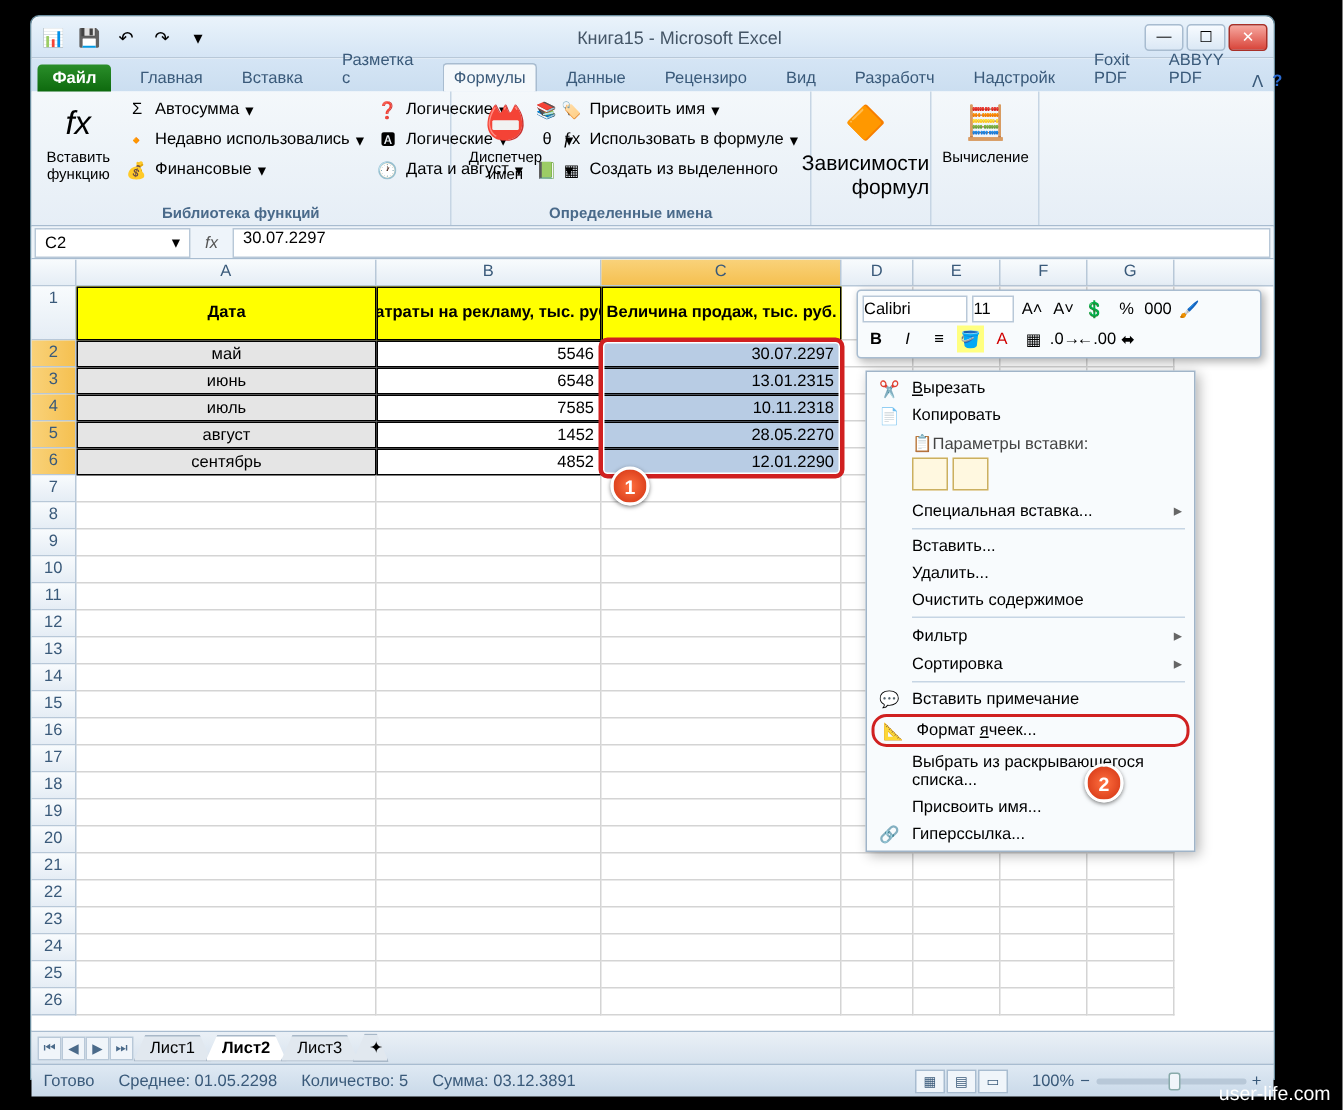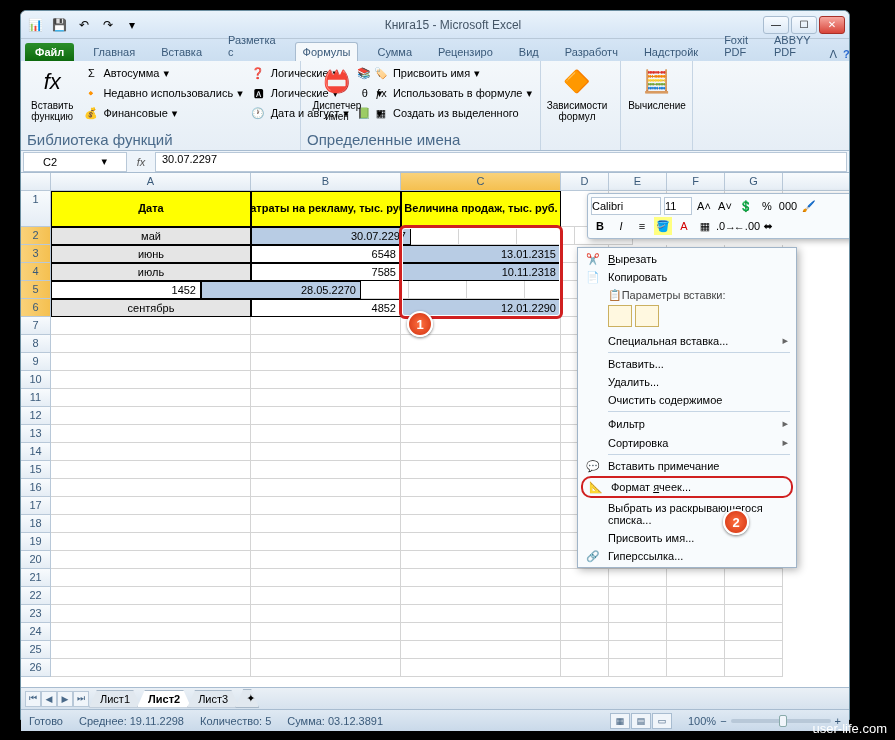--- a/index.html
+++ b/index.html
@@ -13,28 +13,28 @@
 .wincontrols .wc { width: 26px; height: 18px; background: linear-gradient(#f7fbff,#dbe8f5); border: 1px solid #a8bcd0; border-radius: 3px; display: flex; align-items: center; justify-content: center; font-size: 10px; }
 .wincontrols .wc.close { background: linear-gradient(#f7a8a0,#d8453a); color: #fff; border-color: #a83028; }
 .ribbon-tabs { height: 22px; display: flex; align-items: end; padding-left: 4px; background: linear-gradient(#d5e5f5,#cbdef0); font-size: 11px; gap: 12px; }
 .ribbon-tabs .filetab { background: linear-gradient(#2a8e2a,#0e6a0e); color: #fff; padding: 3px 10px; border-radius: 3px 3px 0 0; font-weight: bold; }
 .ribbon-tabs .tab { padding: 3px 7px; color: #3a5a7a; cursor: default; }
 .ribbon-tabs .tab.active { background: #f4f8fb; border: 1px solid #a8bcd0; border-bottom: none; border-radius: 3px 3px 0 0; }
 .ribbon-tabs .righticons { margin-left: auto; display: flex; gap: 6px; padding-right: 8px; color: #3a5a7a; font-size: 11px; }
 .ribbon { height: 90px; background: linear-gradient(#f4f8fb,#e6eef6); border-bottom: 1px solid #a8bcd0; display: flex; font-size: 11px; }
 .ribbon .group { border-right: 1px solid #c6d5e4; padding: 3px 6px 2px; display: flex; flex-direction: column; }
 .ribbon .group .body { flex: 1; display: flex; align-items: flex-start; gap: 4px; }
-.ribbon .group .label { text-align: left; color: #4a6a8a; font-size: 15px; padding-top: 2px; }
+.ribbon .group .label { text-align: center; color: #4a6a8a; font-size: 10px; padding-top: 2px; font-weight: bold; }
 .bigbtn { display: flex; flex-direction: column; align-items: center; gap: 2px; padding: 2px 4px; width: 60px; }
 .bigbtn .bicon { width: 32px; height: 32px; display: flex; align-items: center; justify-content: center; font-size: 22px; }
 .smlist { display: flex; flex-direction: column; gap: 2px; }
 .smitem { display: flex; align-items: center; gap: 4px; padding: 1px 2px; white-space: nowrap; }
 .smitem .sicon { width: 16px; height: 16px; display: inline-flex; align-items: center; justify-content: center; }
 .namebar { height: 22px; border-bottom: 1px solid #a8bcd0; display: flex; align-items: center; font-size: 11px; background: #eef4fa; }
-.namebox { width: 104px; border-right: 1px solid #a8bcd0; padding: 0 19px; display: flex; align-items: center; justify-content: space-between; background: #fff; height: 20px; margin: 1px 2px; border: 1px solid #b8c8d8; }
+.namebox { width: 104px; border-right: 1px solid #a8bcd0; padding: 0 6px; display: flex; align-items: center; justify-content: space-between; background: #fff; height: 20px; margin: 1px 2px; border: 1px solid #b8c8d8; }
 .fxbtn { width: 24px; display: flex; justify-content: center; font-style: italic; color: #555; }
 .fbar { flex: 1; padding: 0 6px; background: #fff; height: 20px; margin: 1px 2px; border: 1px solid #b8c8d8; }
 .grid-wrap { position: relative; height: 514px; overflow: hidden; background: #fff; }
 .colheads { display: flex; height: 18px; background: linear-gradient(#f8fbfd,#e5edf5); border-bottom: 1px solid #b8c8d8; font-size: 11px; }
 .corner { width: 30px; border-right: 1px solid #b8c8d8; }
 .ch { border-right: 1px solid #b8c8d8; text-align: center; padding-top: 2px; color: #3a5a7a; }
 .rows { font-size: 11px; }
 .row { display: flex; height: 18px; }
 .rh { width: 30px; background: linear-gradient(#f8fbfd,#e5edf5); border-right: 1px solid #b8c8d8; border-bottom: 1px solid #b8c8d8; text-align: center; padding-top: 2px; color: #3a5a7a; }
 .rh.sel { background: linear-gradient(to right,#f9d27a,#f5c050); }
@@ -95,21 +95,21 @@
       <div class="wc close">✕</div>
     </div>
   </div>
 
   <div class="ribbon-tabs">
     <div class="filetab">Файл</div>
     <div class="tab">Главная</div>
     <div class="tab">Вставка</div>
     <div class="tab">Разметка с</div>
     <div class="tab active">Формулы</div>
-    <div class="tab">Сумма</div>
+    <div class="tab">Данные</div>
     <div class="tab">Рецензиро</div>
     <div class="tab">Вид</div>
     <div class="tab">Разработч</div>
     <div class="tab">Надстройк</div>
     <div class="tab">Foxit PDF</div>
     <div class="tab">ABBYY PDF</div>
     <div class="righticons">
       <span>ᐱ</span>
       <span style="color:#2a6ad0;font-weight:bold">?</span>
     </div>
@@ -156,21 +156,21 @@
               <span>Создать из выделенного</span>
             </div>
         </div>
       </div>
       <div class="label">Определенные имена</div>
     </div>
     <div class="group" style="width:80px">
       <div class="body">
         <div class="bigbtn">
           <span class="bicon">🔶</span>
-          <span style="text-align:center;white-space:pre-line;font-size:10px">Зависимости
+          <span style="text-align:right;white-space:pre-line;font-size:14px">Зависимости
 формул</span>
         </div>
       </div>
       <div class="label"></div>
     </div>
     <div class="group" style="width:72px">
       <div class="body">
         <div class="bigbtn">
           <span class="bicon">🧮</span>
           <span style="text-align:left;font-size:10px">Вычисление</span>
@@ -207,20 +207,21 @@
           <div class="cell wB hdrcell">Затраты на рекламу, тыс. руб.</div>
           <div class="cell wC hdrcell">Величина продаж, тыс. руб.</div>
           <div class="cell wD"></div>
           <div class="cell wE"></div>
           <div class="cell wF"></div>
           <div class="cell wG"></div>
         </div>
         <div class="row">
           <div class="rh sel">2</div>
           <div class="cell wA datA">май</div>
+          <div class="cell wB datB">5546</div>
           <div class="cell wC datC">30.07.2297</div>
           <div class="cell wD"></div>
           <div class="cell wE"></div>
           <div class="cell wF"></div>
           <div class="cell wG"></div>
         </div>
         <div class="row">
           <div class="rh sel">3</div>
           <div class="cell wA datA">июнь</div>
           <div class="cell wB datB">6548</div>
@@ -235,20 +236,21 @@
           <div class="cell wA datA">июль</div>
           <div class="cell wB datB">7585</div>
           <div class="cell wC datC">10.11.2318</div>
           <div class="cell wD"></div>
           <div class="cell wE"></div>
           <div class="cell wF"></div>
           <div class="cell wG"></div>
         </div>
         <div class="row">
           <div class="rh sel">5</div>
+          <div class="cell wA datA">август</div>
           <div class="cell wB datB">1452</div>
           <div class="cell wC datC">28.05.2270</div>
           <div class="cell wD"></div>
           <div class="cell wE"></div>
           <div class="cell wF"></div>
           <div class="cell wG"></div>
         </div>
         <div class="row">
           <div class="rh sel">6</div>
           <div class="cell wA datA">сентябрь</div>
@@ -457,21 +459,21 @@
           <div class="cell wD"></div>
           <div class="cell wE"></div>
           <div class="cell wF"></div>
           <div class="cell wG"></div>
         </div>
       </div>
 
     <div class="selbox" style="left:378px; top:52px; width:164px; height:94px;"></div>
     <div class="callout" style="left:386px; top:138px;">1</div>
 
-    <div class="minitoolbar" style="left:550px; top:20px; width:270px;margin-left:16px;">
+    <div class="minitoolbar" style="left:550px; top:20px; width:270px;">
       <div class="mrow">
         <input style="width: 70px;" value="Calibri">
         <input style="width: 28px;" value="11">
         <span class="mbtn">A˄</span>
         <span class="mbtn">A˅</span>
         <span class="mbtn">💲</span>
         <span class="mbtn">%</span>
         <span class="mbtn">000</span>
         <span class="mbtn">🖌️</span>
       </div>
@@ -556,21 +558,21 @@
       <span>⏭</span>
     </div>
     <div class="stab">Лист1</div>
     <div class="stab active">Лист2</div>
     <div class="stab">Лист3</div>
     <div class="stab" style="width:24px">✦</div>
   </div>
 
   <div class="statusbar">
     <span>Готово</span>
-    <span>Среднее: 19.11.2298</span>
+    <span>Среднее: 01.05.2298</span>
     <span>Количество: 5</span>
     <span>Сумма: 03.12.3891</span>
     <span class="spacer"></span>
     <div class="viewbtns">
       <span>▦</span>
       <span>▤</span>
       <span>▭</span>
     </div>
     <div class="zoom">
       <span>100%</span>

